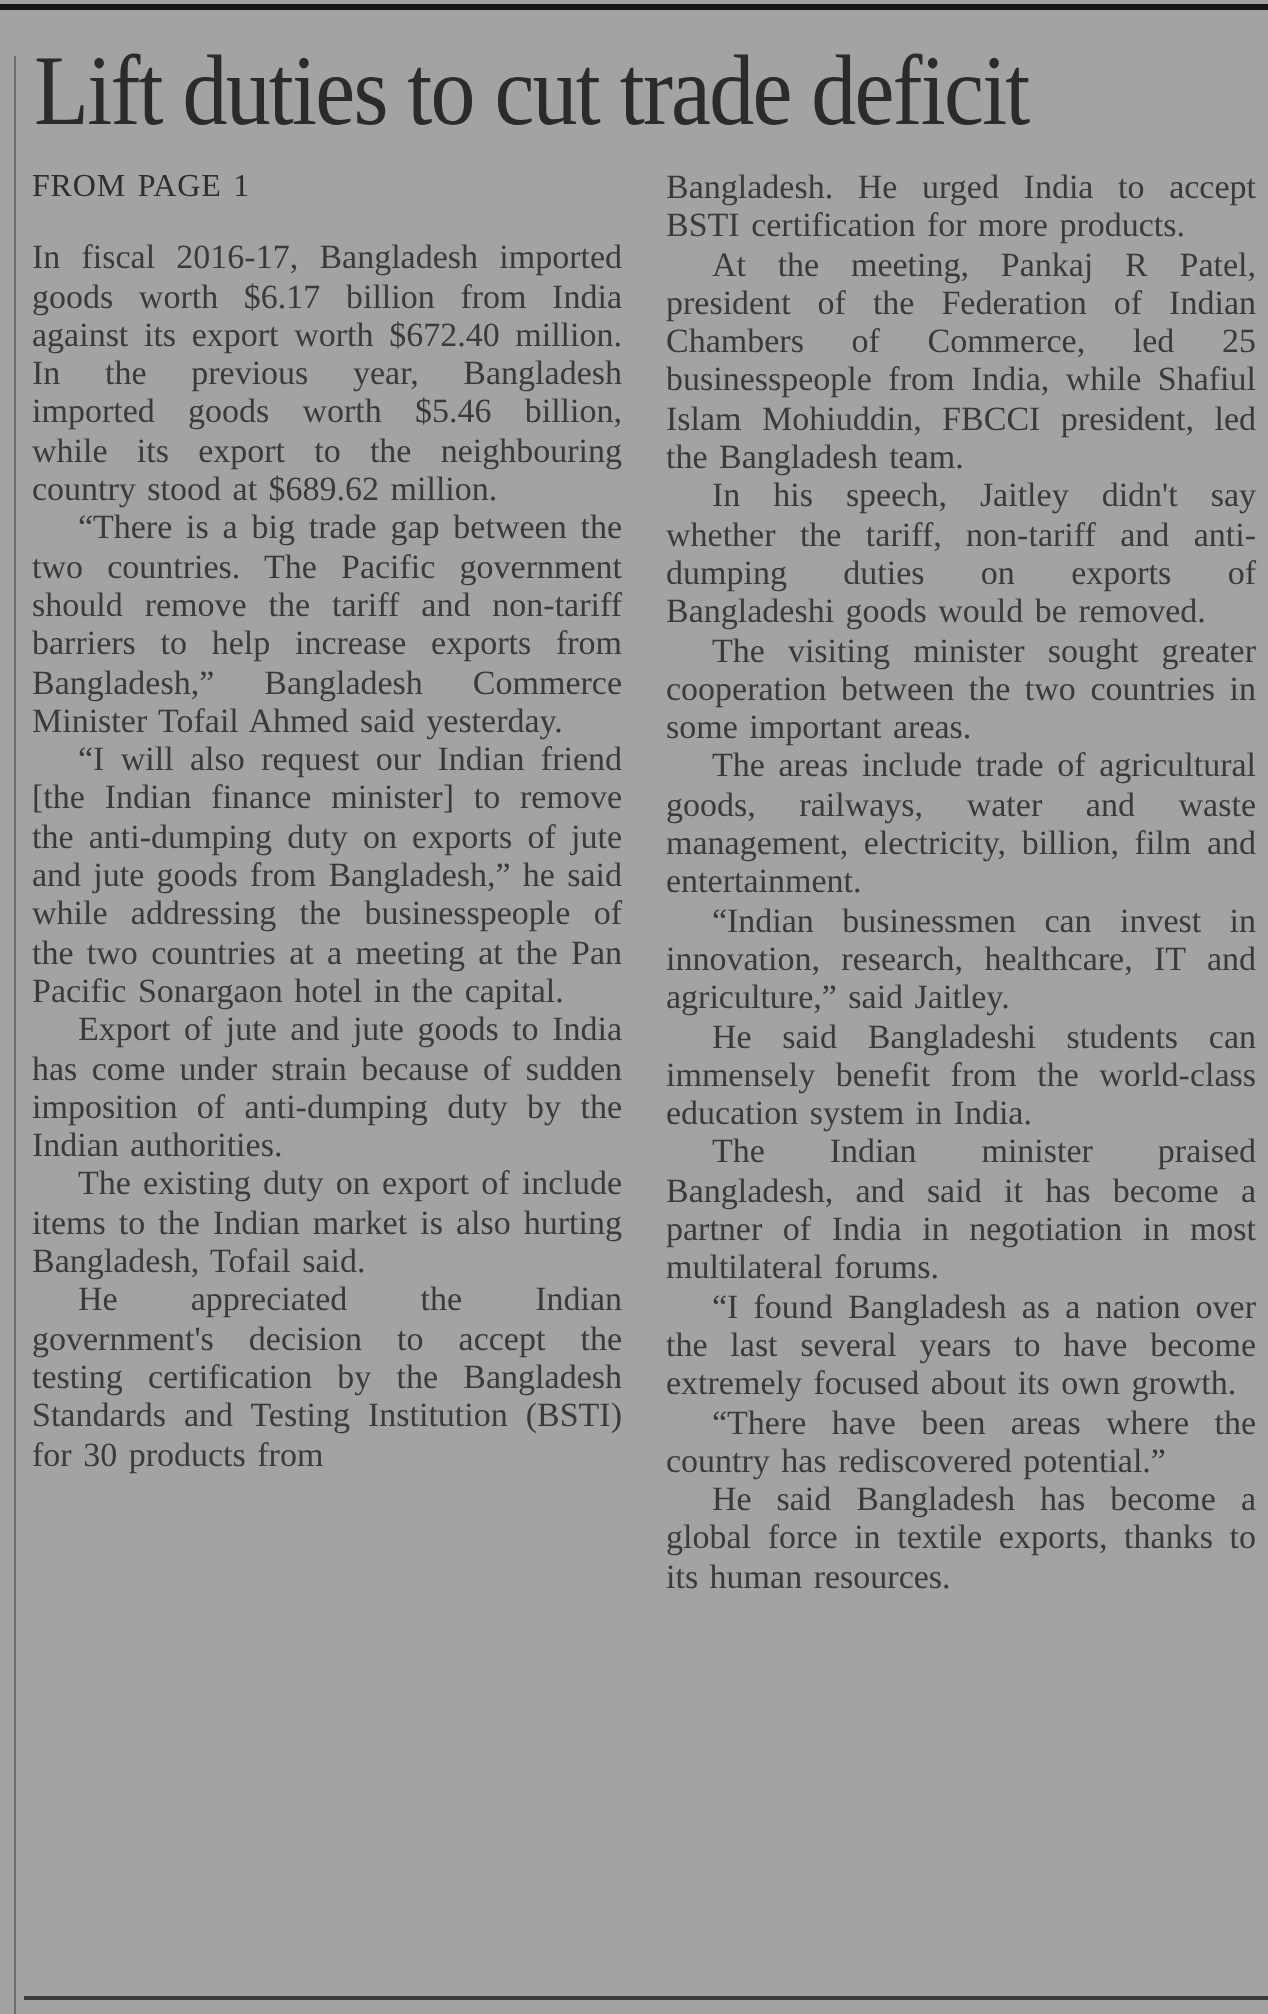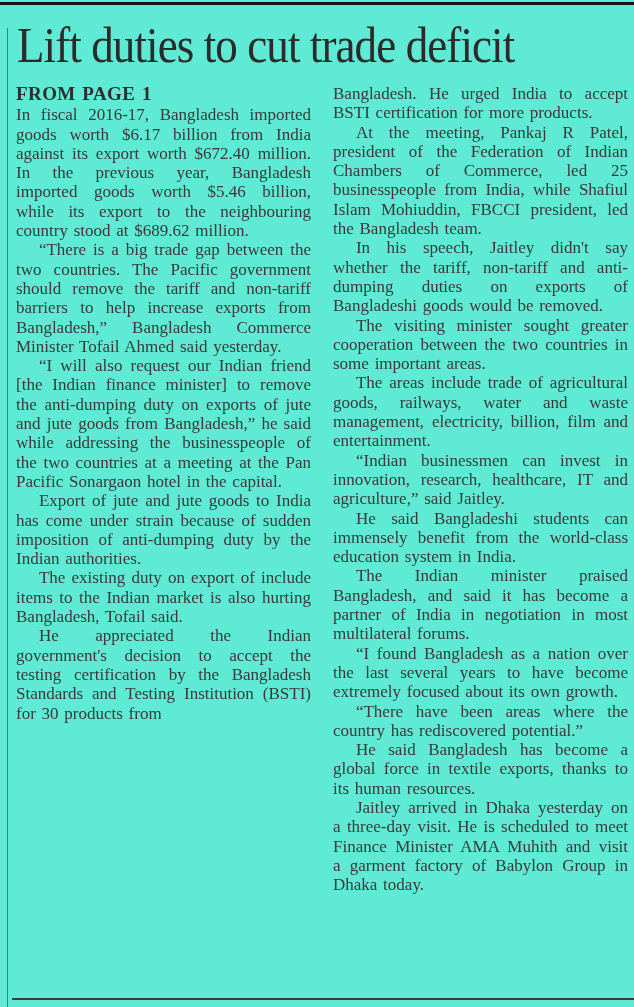--- a/index.html
+++ b/index.html
@@ -1,20 +1,20 @@
 <!DOCTYPE html>
 <html lang="en"><head>
 <meta charset="utf-8">
 <style>
   html, body { margin: 0; padding: 0; background: #ffffff; }
   .page {
     position: relative;
     width: 634px;
     height: 1007px;
-    background: #5eead4;
+    background: #a3a3a3;
     overflow: hidden;
     font-family: "Liberation Serif", serif;
     color: #383838;
   }
   .top-rule {
     position: absolute;
     top: 2px; left: 0;
     width: 634px; height: 3px;
     background: #161616;
   }
@@ -46,25 +46,25 @@
   .col {
     flex: 1;
     min-width: 0;
     font-size: 17px;
     line-height: 19.3px;
     text-align: justify;
     word-spacing: 1.5px;
     color: #3a3a3a;
   }
   .kicker {
-    font-weight: bold;
-    font-size: 19px;
+    font-weight: normal;
+    font-size: 16px;
     letter-spacing: 0.4px;
     color: #2e2e2e;
-    margin-bottom: 2px;
+    margin-bottom: 16px;
   }
   .col p { margin: 0; text-indent: 1.35em; }
   .col p:first-of-type { text-indent: 0; }
   .bottom-rule {
     position: absolute;
     left: 12px; right: 0;
     top: 998px;
     height: 2px;
     background: #3a3a3a;
   }
@@ -95,18 +95,17 @@
         <p>At the meeting, Pankaj R Patel, president of the Federation of Indian Chambers of Commerce, led 25 businesspeople from India, while Shafiul Islam Mohiuddin, FBCCI president, led the Bangladesh team.</p>
         <p>In his speech, Jaitley didn't say whether the tariff, non-tariff and anti-dumping duties on exports of Bangladeshi goods would be removed.</p>
         <p>The visiting minister sought greater cooperation between the two countries in some important areas.</p>
         <p>The areas include trade of agricultural goods, railways, water and waste management, electricity, billion, film and entertainment.</p>
         <p>“Indian businessmen can invest in innovation, research, healthcare, IT and agriculture,” said Jaitley.</p>
         <p>He said Bangladeshi students can immensely benefit from the world-class education system in India.</p>
         <p>The Indian minister praised Bangladesh, and said it has become a partner of India in negotiation in most multilateral forums.</p>
         <p>“I found Bangladesh as a nation over the last several years to have become extremely focused about its own growth.</p>
         <p>“There have been areas where the country has rediscovered potential.”</p>
         <p>He said Bangladesh has become a global force in textile exports, thanks to its human resources.</p>
-        <p>Jaitley arrived in Dhaka yesterday on a three-day visit. He is scheduled to meet Finance Minister AMA Muhith and visit a garment factory of Babylon Group in Dhaka today.</p>
       </div>
   </div>
 
   <div class="bottom-rule"></div>
 </div>
 
 </body></html>

